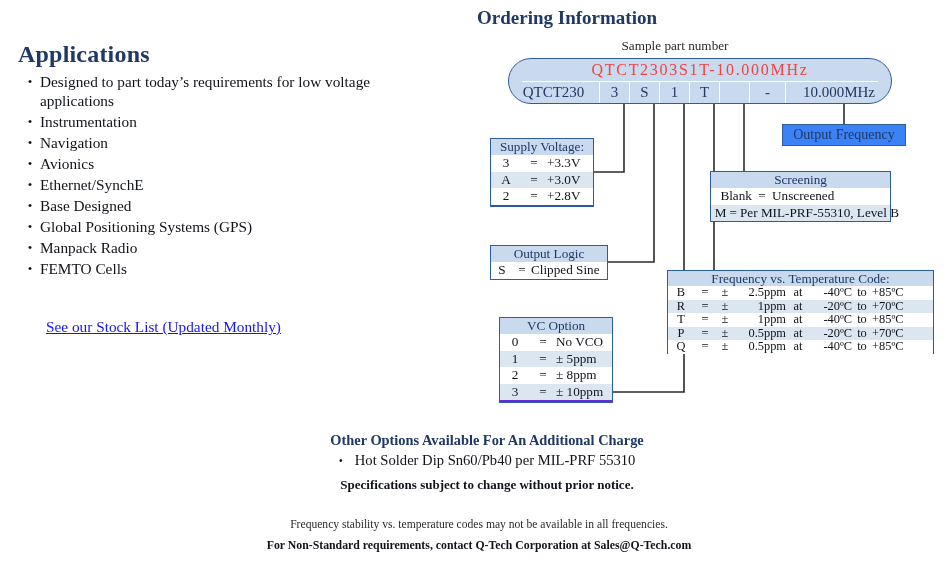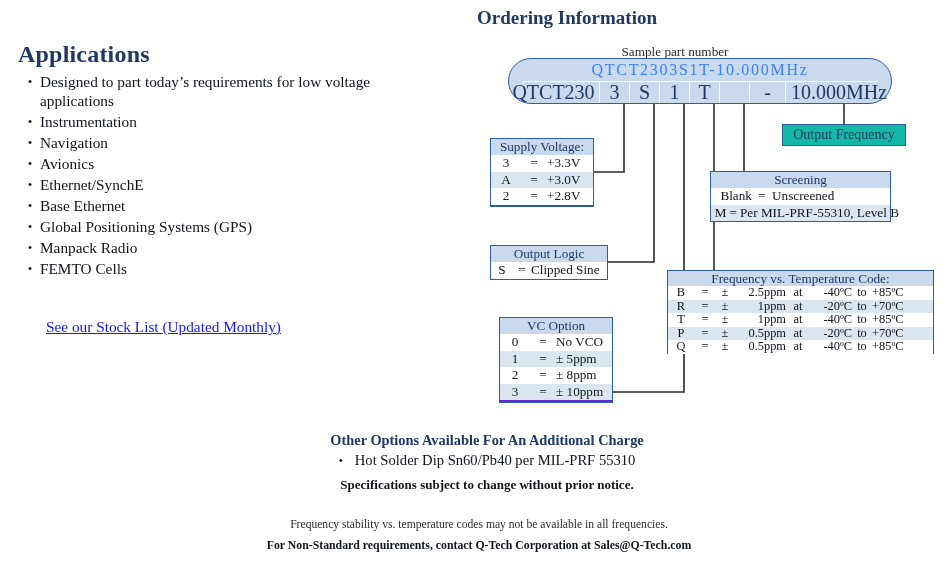--- a/index.html
+++ b/index.html
@@ -40,49 +40,49 @@
   }
 
   
   #ordering-title{
     left:0;top:7px;width:944px;text-align:center;
     font-size:19px;font-weight:bold;color:#1f3864;
   }
   #ordering-title .inner{display:inline-block;margin-left:190px;}
 
   #sample-label{
-    left:560px;top:44px;width:230px;text-align:center;
+    left:560px;top:38px;width:230px;text-align:center;
     font-size:13.2px;color:#2b2b2b;
   }
 
   
   #partnumber-banner{
     left:508px;top:58px;width:384px;height:46px;
     background:#c9daee;
     border:1.3px solid #2d5d9e;
     border-radius:23px/23px;
     box-sizing:border-box;
   }
   #partnumber-full{
     left:508px;top:59px;width:384px;height:22px;
     display:flex;align-items:center;justify-content:center;
-    font-size:16px;color:#3b82f6;letter-spacing:1.7px;
+    font-size:16px;color:#ef4444;letter-spacing:1.7px;
     white-space:nowrap;
   }
   #partnumber-rule{
     left:522px;top:81px;width:356px;height:1px;background:#ffffff;
   }
   #partnumber-cells{
     left:508px;top:82px;width:384px;height:21px;
     display:flex;align-items:center;
   }
   .pn-cell{
     height:21px;line-height:21px;
     text-align:center;
-    font-size:20px;color:#1f3864;
+    font-size:15px;color:#1f3864;
     border-right:1px solid #ffffff;
     box-sizing:border-box;
     overflow:hidden;white-space:nowrap;
   }
   .pn-cell.last{border-right:none;}
 
   
   .opt-box{
     border:1.1px solid #2d5d9e;
     background:#6d28d9;
@@ -122,21 +122,21 @@
 
   
   #vc-option-box{left:499px;top:317px;width:114px;height:86px;}
   #vc-option-box .c1{width:30px;text-align:center;}
   #vc-option-box .c2{width:26px;text-align:center;}
   #vc-option-box .c3{width:56px;text-align:left;}
 
   
   #output-frequency-box{
     left:782px;top:124px;width:124px;height:22px;
-    border:1.1px solid #2d5d9e;background:#14b8a6;
+    border:1.1px solid #2d5d9e;background:#3b82f6;
     box-sizing:border-box;
     font-size:14px;color:#1f3864;
     text-align:center;line-height:20px;
   }
 
   
   #screening-box{left:710px;top:171px;width:181px;height:51px;}
   #screening-box .opt-row{font-size:13.2px;}
   #screening-box .c1{width:52px;text-align:right;padding-right:3px;}
   #screening-box .c2{width:18px;text-align:center;}
@@ -229,21 +229,21 @@
   <div class="app-item">
     <span class="app-bullet">•</span>
     <span class="app-text">Avionics</span>
   </div>
   <div class="app-item">
     <span class="app-bullet">•</span>
     <span class="app-text">Ethernet/SynchE</span>
   </div>
   <div class="app-item">
     <span class="app-bullet">•</span>
-    <span class="app-text">Base Ethernet</span>
+    <span class="app-text">Base Designed</span>
   </div>
   <div class="app-item">
     <span class="app-bullet">•</span>
     <span class="app-text">Global Positioning Systems (GPS)</span>
   </div>
   <div class="app-item">
     <span class="app-bullet">•</span>
     <span class="app-text">Manpack Radio</span>
   </div>
   <div class="app-item">

